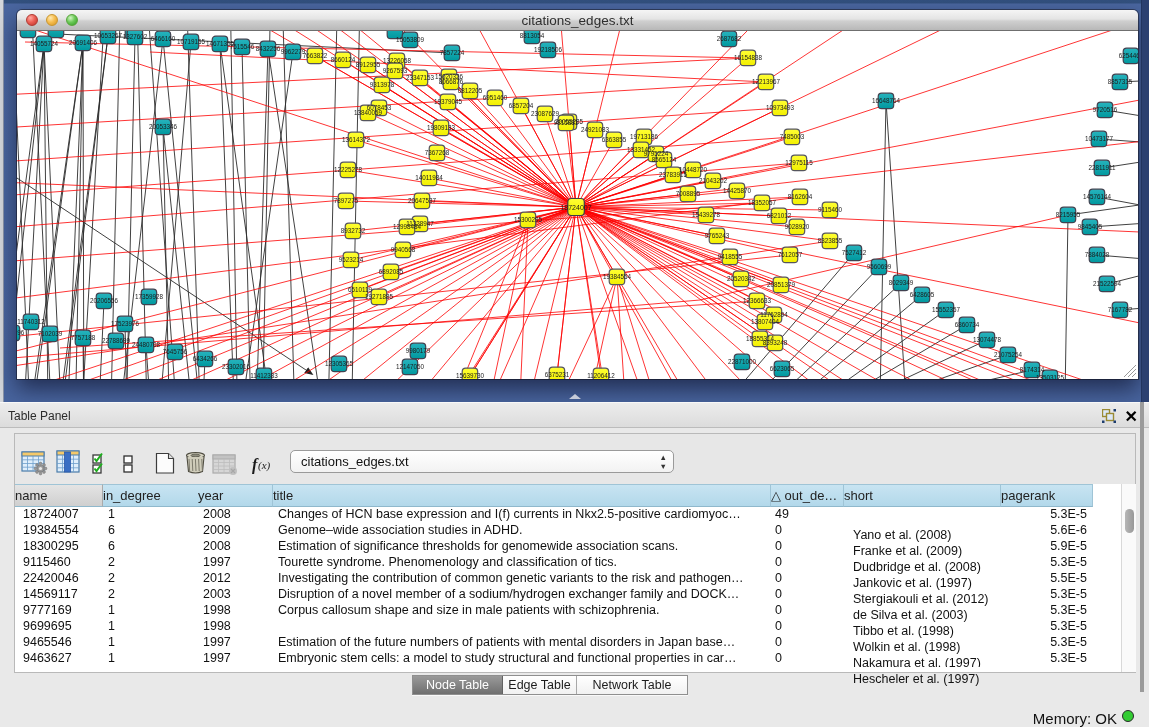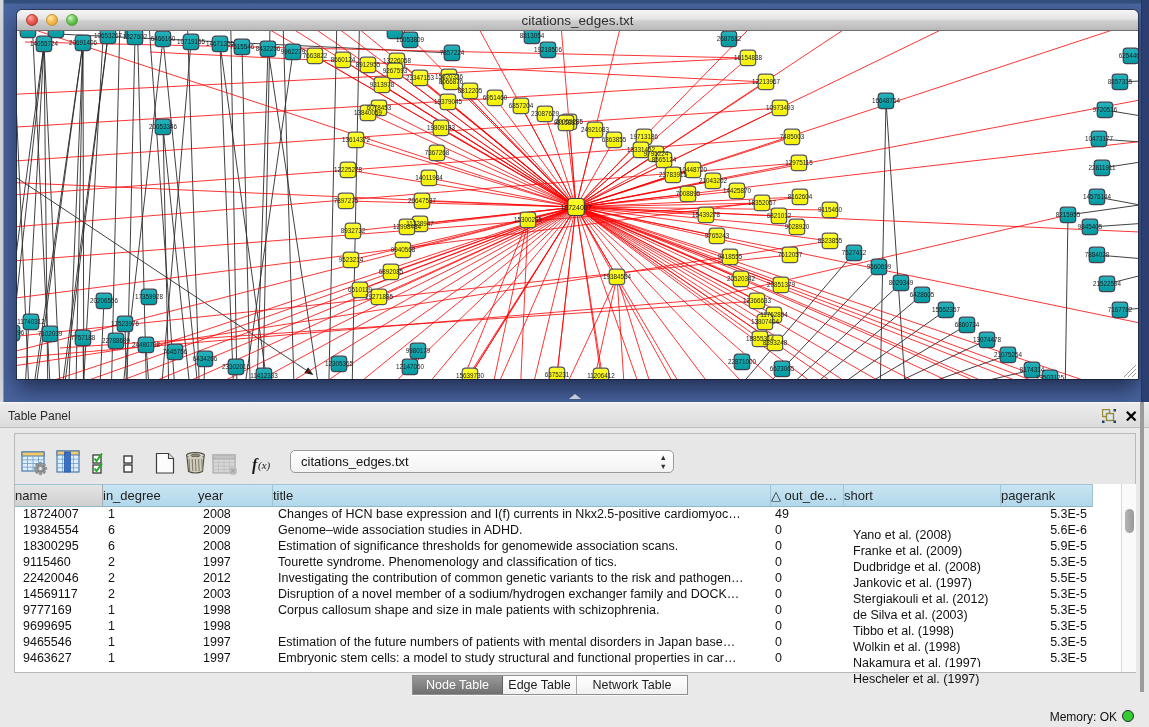--- a/index.html
+++ b/index.html
@@ -33,21 +33,21 @@
 .c4 { left:760px; width:70px; }
 .c5 { left:838px; width:150px;margin-top:21px; }
 .c6 { left:972px; width:100px;text-align:right; }
 #whitebelow { position:absolute; left:0; top:233px; width:1106px; height:5px; background:#fff; }
 #vscroll { position:absolute; left:1106px; top:50px; width:15px; height:188px; background:#fafafa; border-left:1px solid #d9d9d9; }
 #vscroll .thumb { position:absolute; left:2.5px; top:25px; width:9px; height:24px; background:linear-gradient(90deg,#b6b6b6,#989898); border-radius:5px; }
 #tabs { position:absolute; left:412px; top:273px; height:20px; display:flex; border:1px solid #8f8f8f; border-radius:0; overflow:hidden; background:#fdfdfd; box-shadow:0 1px 0 rgba(255,255,255,.7); }
 #tabs .seg { font-size:12.5px; color:#1c1c1c; line-height:18px; text-align:center; border-right:1px solid #a8a8a8; background:linear-gradient(#ffffff,#f1f1f1); }
 #tabs .seg.sel { background:linear-gradient(#9a9a9a,#6f6f6f); color:#fff; border-right:1px solid #636363; }
 #tabs .seg:last-child { border-right:none; }
-#memory { position:absolute; right:32px; top:308px; font-size:12px; color:#111; }
+#memory { position:absolute; right:32px; top:308px; font-size:15px; color:#111; }
 #memdot { position:absolute; right:15px; top:308px; width:12px; height:12px; border-radius:50%; background:#33cc33; border:1.5px solid #2a2a2a; }
 #tp-rightbar { position:absolute; right:5px; top:0; width:4px; height:290px; background:#9b9b9b; }
 </style></head>
 <body>
 <div id="desktop">
   <div id="leftstrip"></div>
   <div id="win">
     <div id="titlebar">
       <div class="tl" style="left:9px; background:radial-gradient(circle at 35% 30%, #ffa9a0, #ec5f55 45%, #c33931 90%); border:1px solid #b13a32;"></div>
       <div class="tl" style="left:29px; background:radial-gradient(circle at 35% 30%, #ffe9b0, #f6bd4f 45%, #d99b2b 90%); border:1px solid #c9962f;"></div>

